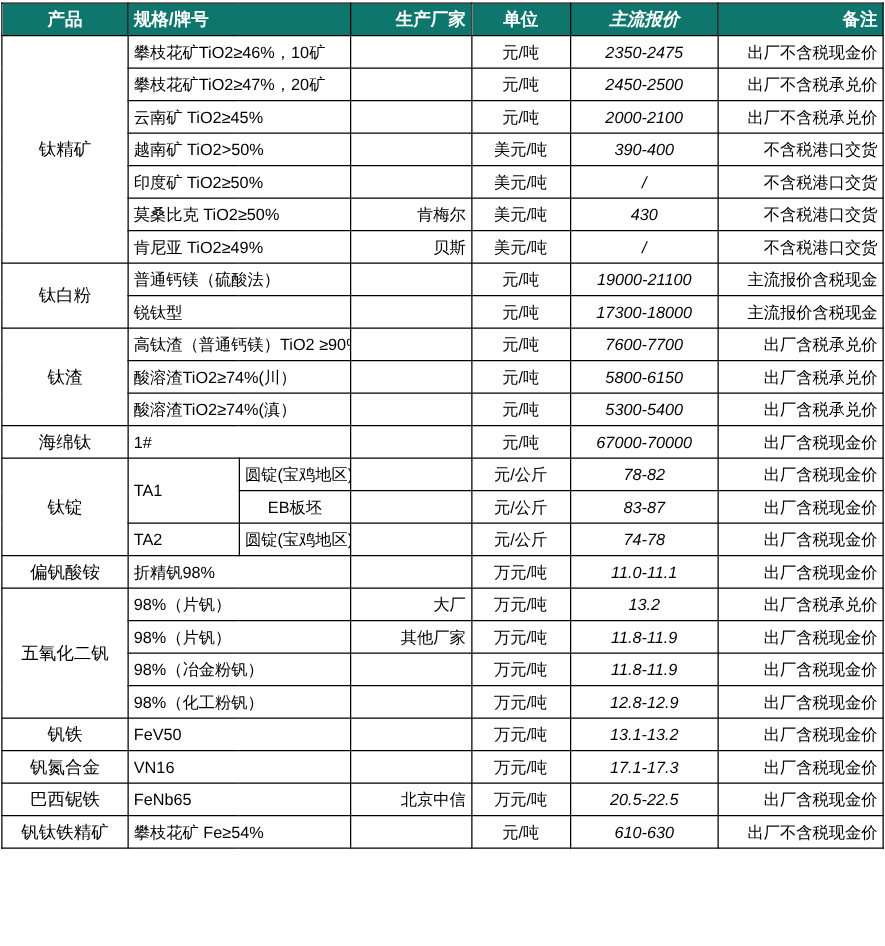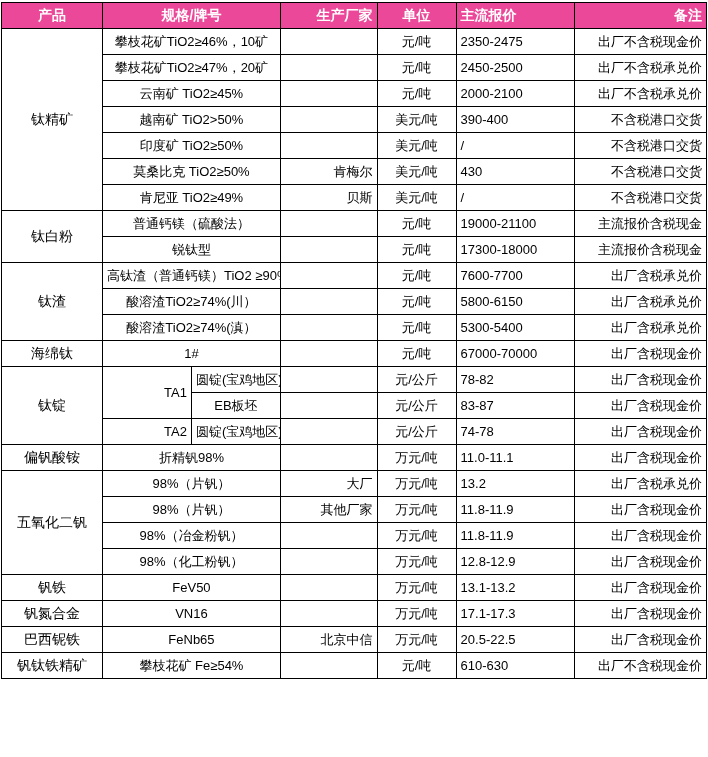--- a/index.html
+++ b/index.html
@@ -28,33 +28,33 @@
   table.price-table td, table.price-table th {
     border: 1px solid #000000;
     padding: 2px 4px;
     vertical-align: middle;
     height: 26px;
     box-sizing: border-box;
     overflow: hidden;
     white-space: nowrap;
   }
   thead th {
-    background: #ec4899;
+    background: #0f766e;
     color: #ffffff;
     font-weight: bold;
     text-align: center;
     font-size: 14px;
     height: 30px;
   }
   .c-prod     { width: 92px;  text-align: center; }
-  .c-spec     { width: 162px; text-align: center; padding-left: 6px; }
-  .c-spec2    { width: 98px;  text-align: right; padding-left: 6px; }
+  .c-spec     { width: 162px; text-align: left; padding-left: 6px; }
+  .c-spec2    { width: 98px;  text-align: left; padding-left: 6px; }
   .c-maker    { width: 88px;  text-align: right; }
   .c-unit     { width: 72px;  text-align: center; }
-  .c-price    { width: 108px; text-align: left; }
+  .c-price    { width: 108px; text-align: center; font-style: italic; }
   .c-note     { width: 120px; text-align: right; }
 
   .prod-cell {
     font-size: 14px;
     font-weight: normal;
   }
   .sub-cell { text-align: center; }
 </style>
 </head>
 <body>

